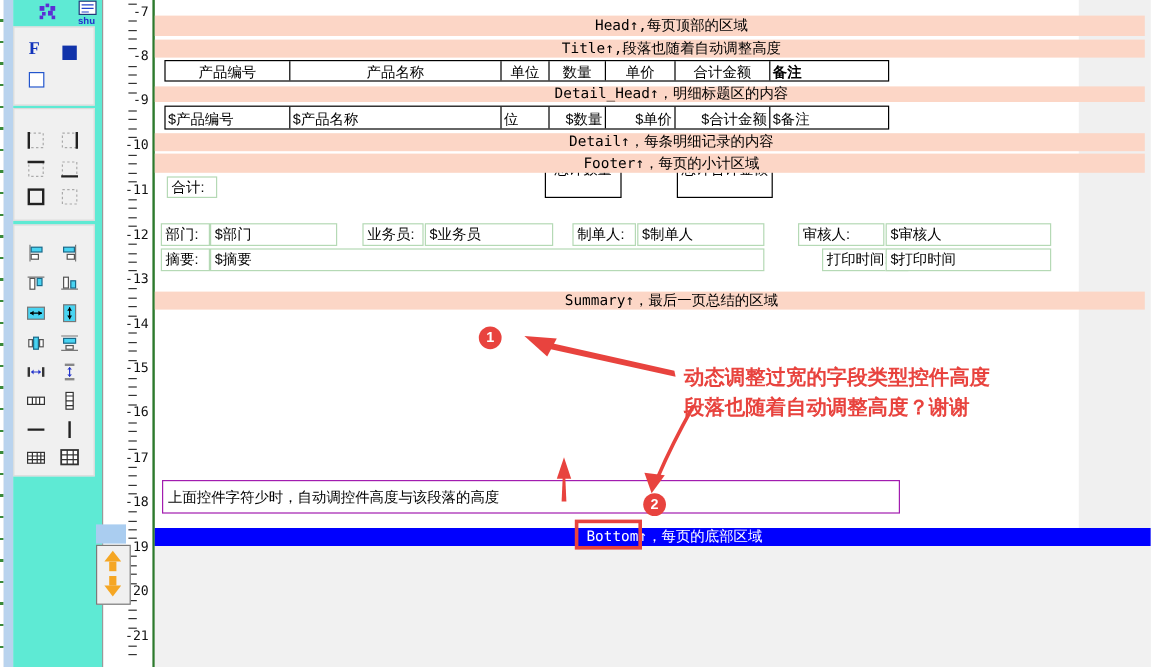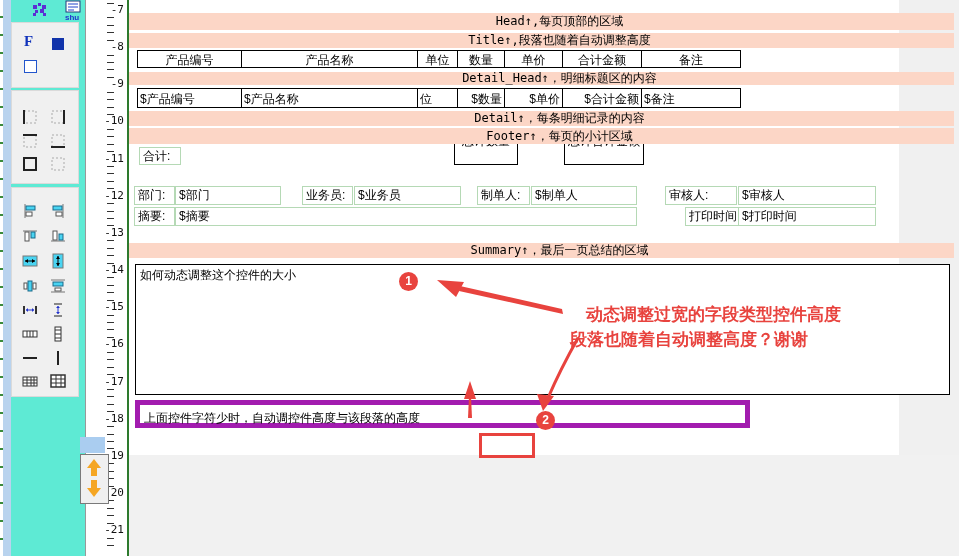--- a/index.html
+++ b/index.html
@@ -41,21 +41,21 @@
     padding:0 2px;box-sizing:border-box;}
   .tcell:last-child{border-right:none;}
 
   .gbox{position:absolute;border:1px solid #b5d9b5;background:#fff;font-size:12px;
     line-height:17px;padding:0 3px;box-sizing:border-box;overflow:hidden;white-space:nowrap;color:#000;}
   .kbox{position:absolute;border:1px solid #000;background:#fff;font-size:12px;line-height:15px;
     box-sizing:border-box;overflow:hidden;text-align:center;color:#000;}
 
   #summary-box{position:absolute;left:6px;top:264px;width:815px;height:131px;border:1px solid #000;
     background:#fff;box-sizing:border-box;font-size:12px;padding:2px 4px;color:#000;}
-  #para-box{position:absolute;left:6px;top:400px;width:615px;height:28px;border:5px solid #a21caf;
+  #para-box{position:absolute;left:6px;top:400px;width:615px;height:28px;border:1px solid #a21caf;
     background:#fff;box-sizing:border-box;font-size:12px;line-height:26px;padding:0 4px;color:#000;}
 
   .red-circle{position:absolute;width:19px;height:19px;border-radius:50%;background:#e8433e;
     color:#fff;font-size:12px;font-weight:bold;text-align:center;line-height:19px;z-index:60;}
   .red-note{position:absolute;color:#e8433e;font-size:17px;font-weight:bold;white-space:nowrap;z-index:60;}
   #red-rect{position:absolute;left:350px;top:433px;width:50px;height:19px;border:3px solid #e8433e;z-index:70;background:transparent;}
   #arrow-layer{position:absolute;left:0;top:0;width:959px;height:556px;z-index:55;pointer-events:none;}
 
   
   #ruler-selection{left:80px;top:437px;width:25px;height:16px;background:#aacdf0;z-index:80;}
@@ -346,21 +346,21 @@
   <div class="band" id="band-head" style="top: 13px; height: 17px; line-height: 17px; background: rgb(252, 214, 198);">Head↑,每页顶部的区域</div>
   <div class="band" style="top: 33px; background: rgb(252, 214, 198);">Title↑,段落也随着自动调整高度</div>
 
   <div class="trow" id="header-row" style="top:50px;height:18px;">
       <div class="tcell" style="width: 104px; text-align: center; line-height: 18px;">产品编号</div>
       <div class="tcell" style="width: 176px; text-align: center; line-height: 18px;">产品名称</div>
       <div class="tcell" style="width: 40px; text-align: center; line-height: 18px;">单位</div>
       <div class="tcell" style="width: 47px; text-align: center; line-height: 18px;">数量</div>
       <div class="tcell" style="width: 58px; text-align: center; line-height: 18px;">单价</div>
       <div class="tcell" style="width: 79px; text-align: center; line-height: 18px;">合计金额</div>
-      <div class="tcell" style="width: 98px; text-align: center; line-height: 18px;">备注</div>
+      <div class="tcell" style="width: 98px; line-height: 18px; font-weight: bold;">备注</div>
     </div>
 
   <div class="band" style="top: 72px; height: 13px; line-height: 13px; background: rgb(252, 214, 198);">Detail_Head↑，明细标题区的内容</div>
 
   <div class="trow" id="detail-row" style="top:88px;height:20px;">
       <div class="tcell" style="width: 104px; text-align: left; line-height: 20px;">$产品编号</div>
       <div class="tcell" style="width: 176px; text-align: left; line-height: 20px;">$产品名称</div>
       <div class="tcell" style="width: 40px; text-align: left; line-height: 20px;">位</div>
       <div class="tcell" style="width: 47px; text-align: right; line-height: 20px;">$数量</div>
       <div class="tcell" style="width: 58px; text-align: right; line-height: 20px;">$单价</div>
@@ -385,27 +385,27 @@
   <div class="gbox" style="left:536px;top:186px;width:72px;height:19px;">审核人:</div>
   <div class="gbox" style="left:609px;top:186px;width:138px;height:19px;">$审核人</div>
 
   <div class="gbox" style="left:5px;top:207px;width:41px;height:19px;">摘要:</div>
   <div class="gbox" style="left:46px;top:207px;width:462px;height:19px;">$摘要</div>
   <div class="gbox" style="left:556px;top:207px;width:72px;height:19px;">打印时间:</div>
   <div class="gbox" style="left:609px;top:207px;width:138px;height:19px;">$打印时间</div>
 
   <div class="band" style="top: 243px; background: rgb(252, 214, 198);">Summary↑，最后一页总结的区域</div>
 
-  <div id="summary-box">如何动态调整这个控件的大小</div>
   <div id="para-box">上面控件字符少时，自动调控件高度与该段落的高度</div>
 
+  <div class="band" id="band-bottom" style="top:440px;background:#0000ff;">Bottom↑，每页的底部区域</div>
 
   <div class="red-circle" style="left:270px;top:272px;">1</div>
   <div class="red-circle" style="left:407px;top:411px;">2</div>
-  <div class="red-note" style="left:441px;top:303px;margin-left:16px;">动态调整过宽的字段类型控件高度</div>
+  <div class="red-note" style="left:441px;top:303px;">动态调整过宽的字段类型控件高度</div>
   <div class="red-note" style="left:441px;top:328px;">段落也随着自动调整高度？谢谢</div>
   <div id="red-rect"></div>
 </div>
 
 <svg id="arrow-layer">
   <g fill="#e8433e" stroke="none">
     <polygon points="562,309 563,314 459,291 460,286"></polygon>
     <polygon points="437,280 464,282 456,297"></polygon>
   </g>
   <g>

